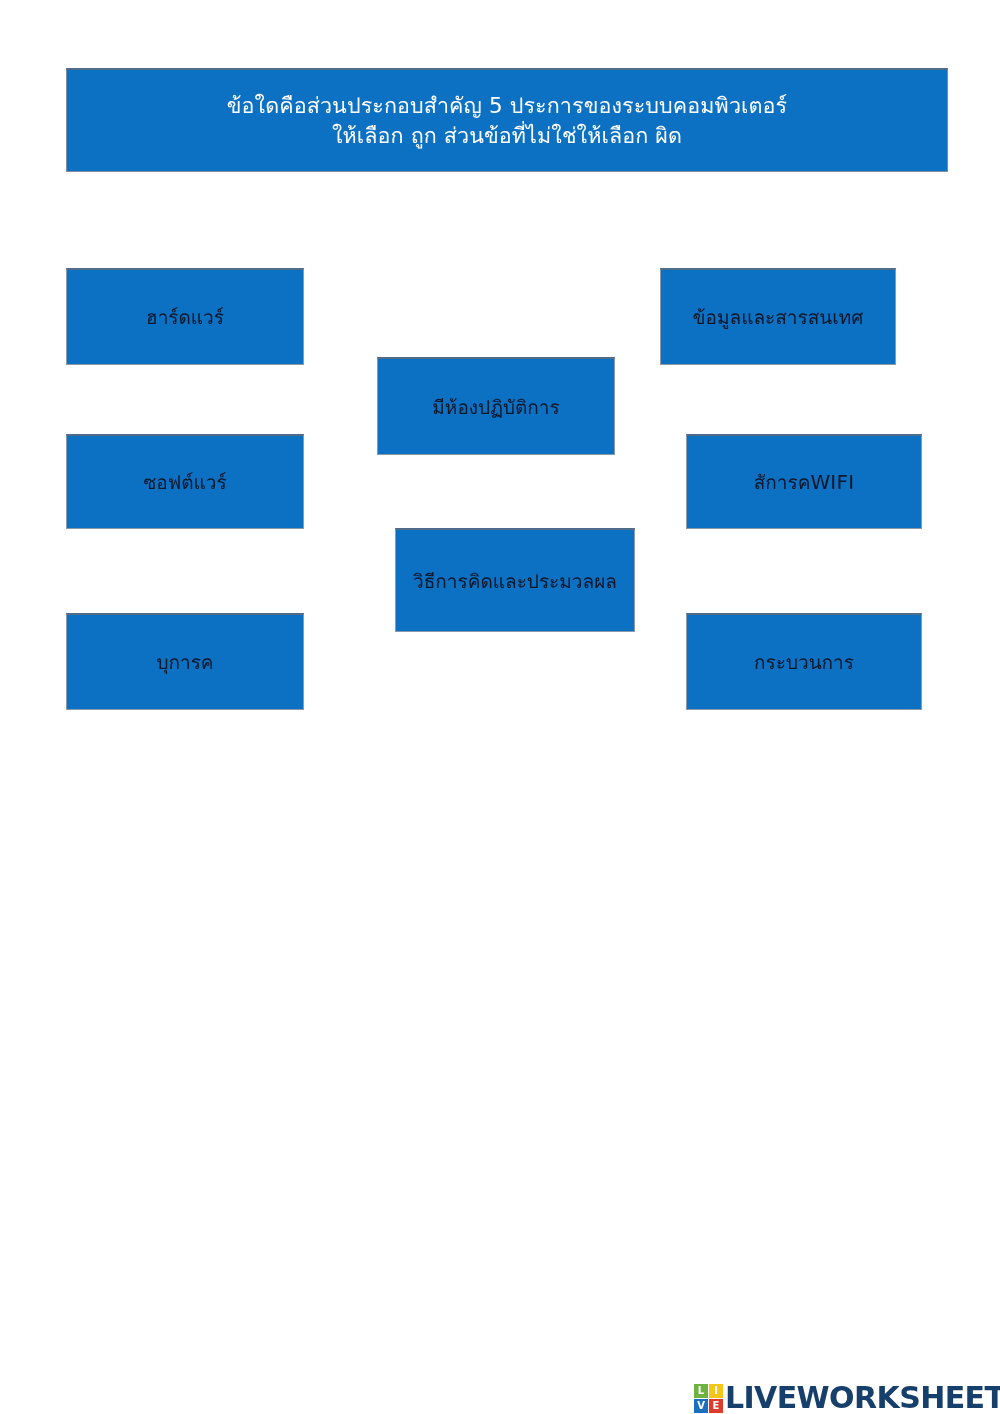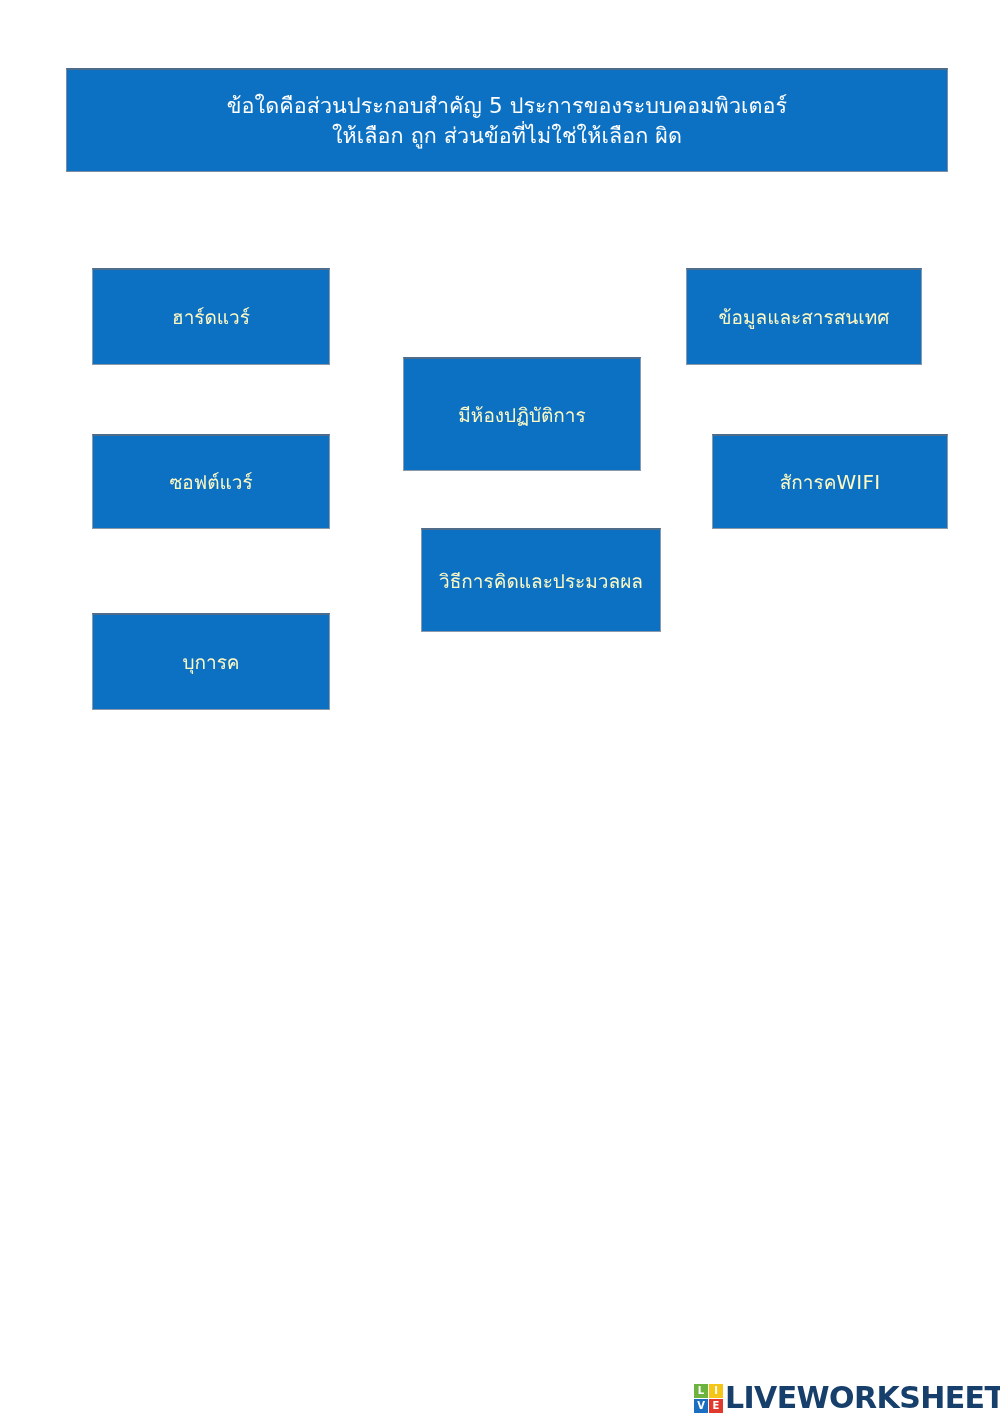--- a/index.html
+++ b/index.html
@@ -51,43 +51,42 @@
   
   .answer-box {
     position: absolute;
     background: #0c71c3;
     border: 1px solid #8b99ab;
     border-top: 2px solid #506c8b;
     box-sizing: border-box;
     display: flex;
     align-items: center;
     justify-content: center;
-    color: #fef9c3;
+    color: #0f172a;
     font-size: 19px;
     line-height: 26px;
     font-weight: 400;
     text-align: left;
     white-space: nowrap;
     cursor: pointer;
-    margin-left: 26px;
   }
   .answer-box .latin {
     font-family: "DejaVu Sans", "Liberation Sans", sans-serif;
     font-weight: 400;
     font-size: 20px;
     letter-spacing: 0.2px;
   }
 
   
   #box-hardware { left: 66px;  top: 268px; width: 238px; height: 97px; }
   #box-software { left: 66px;  top: 434px; width: 238px; height: 95px; }
   #box-personnel{ left: 66px;  top: 613px; width: 238px; height: 97px; }
 
   
-  #box-laboratory { left: 377px; top: 357px; width: 238px; height: 114px; }
+  #box-laboratory { left: 377px; top: 357px; width: 238px; height: 98px; }
   #box-processing { left: 395px; top: 528px; width: 240px; height: 104px; }
 
   
   #box-data    { left: 660px; top: 268px; width: 236px; height: 97px; }
   #box-wifi    { left: 686px; top: 434px; width: 236px; height: 95px; }
   #box-process { left: 686px; top: 613px; width: 236px; height: 97px; }
 
   
   #lws-logo {
     position: absolute;
@@ -162,20 +161,23 @@
 
   <div class="answer-box" id="box-data">
     <span>ข้อมูลและสารสนเทศ</span>
   </div>
 
   <div class="answer-box" id="box-wifi">
     <span>สัการค </span>
       <span class="latin">WIFI</span>
   </div>
 
+  <div class="answer-box" id="box-process">
+    <span>กระบวนการ</span>
+  </div>
 
   <div id="lws-logo">
     <div id="lws-mark">
       <span class="lws-cell c-green">L</span>
       <span class="lws-cell c-yellow">I</span>
       <span class="lws-cell c-blue">V</span>
       <span class="lws-cell c-red">E</span>
     </div>
     <div id="lws-wordmark">LIVEWORKSHEETS</div>
   </div>

